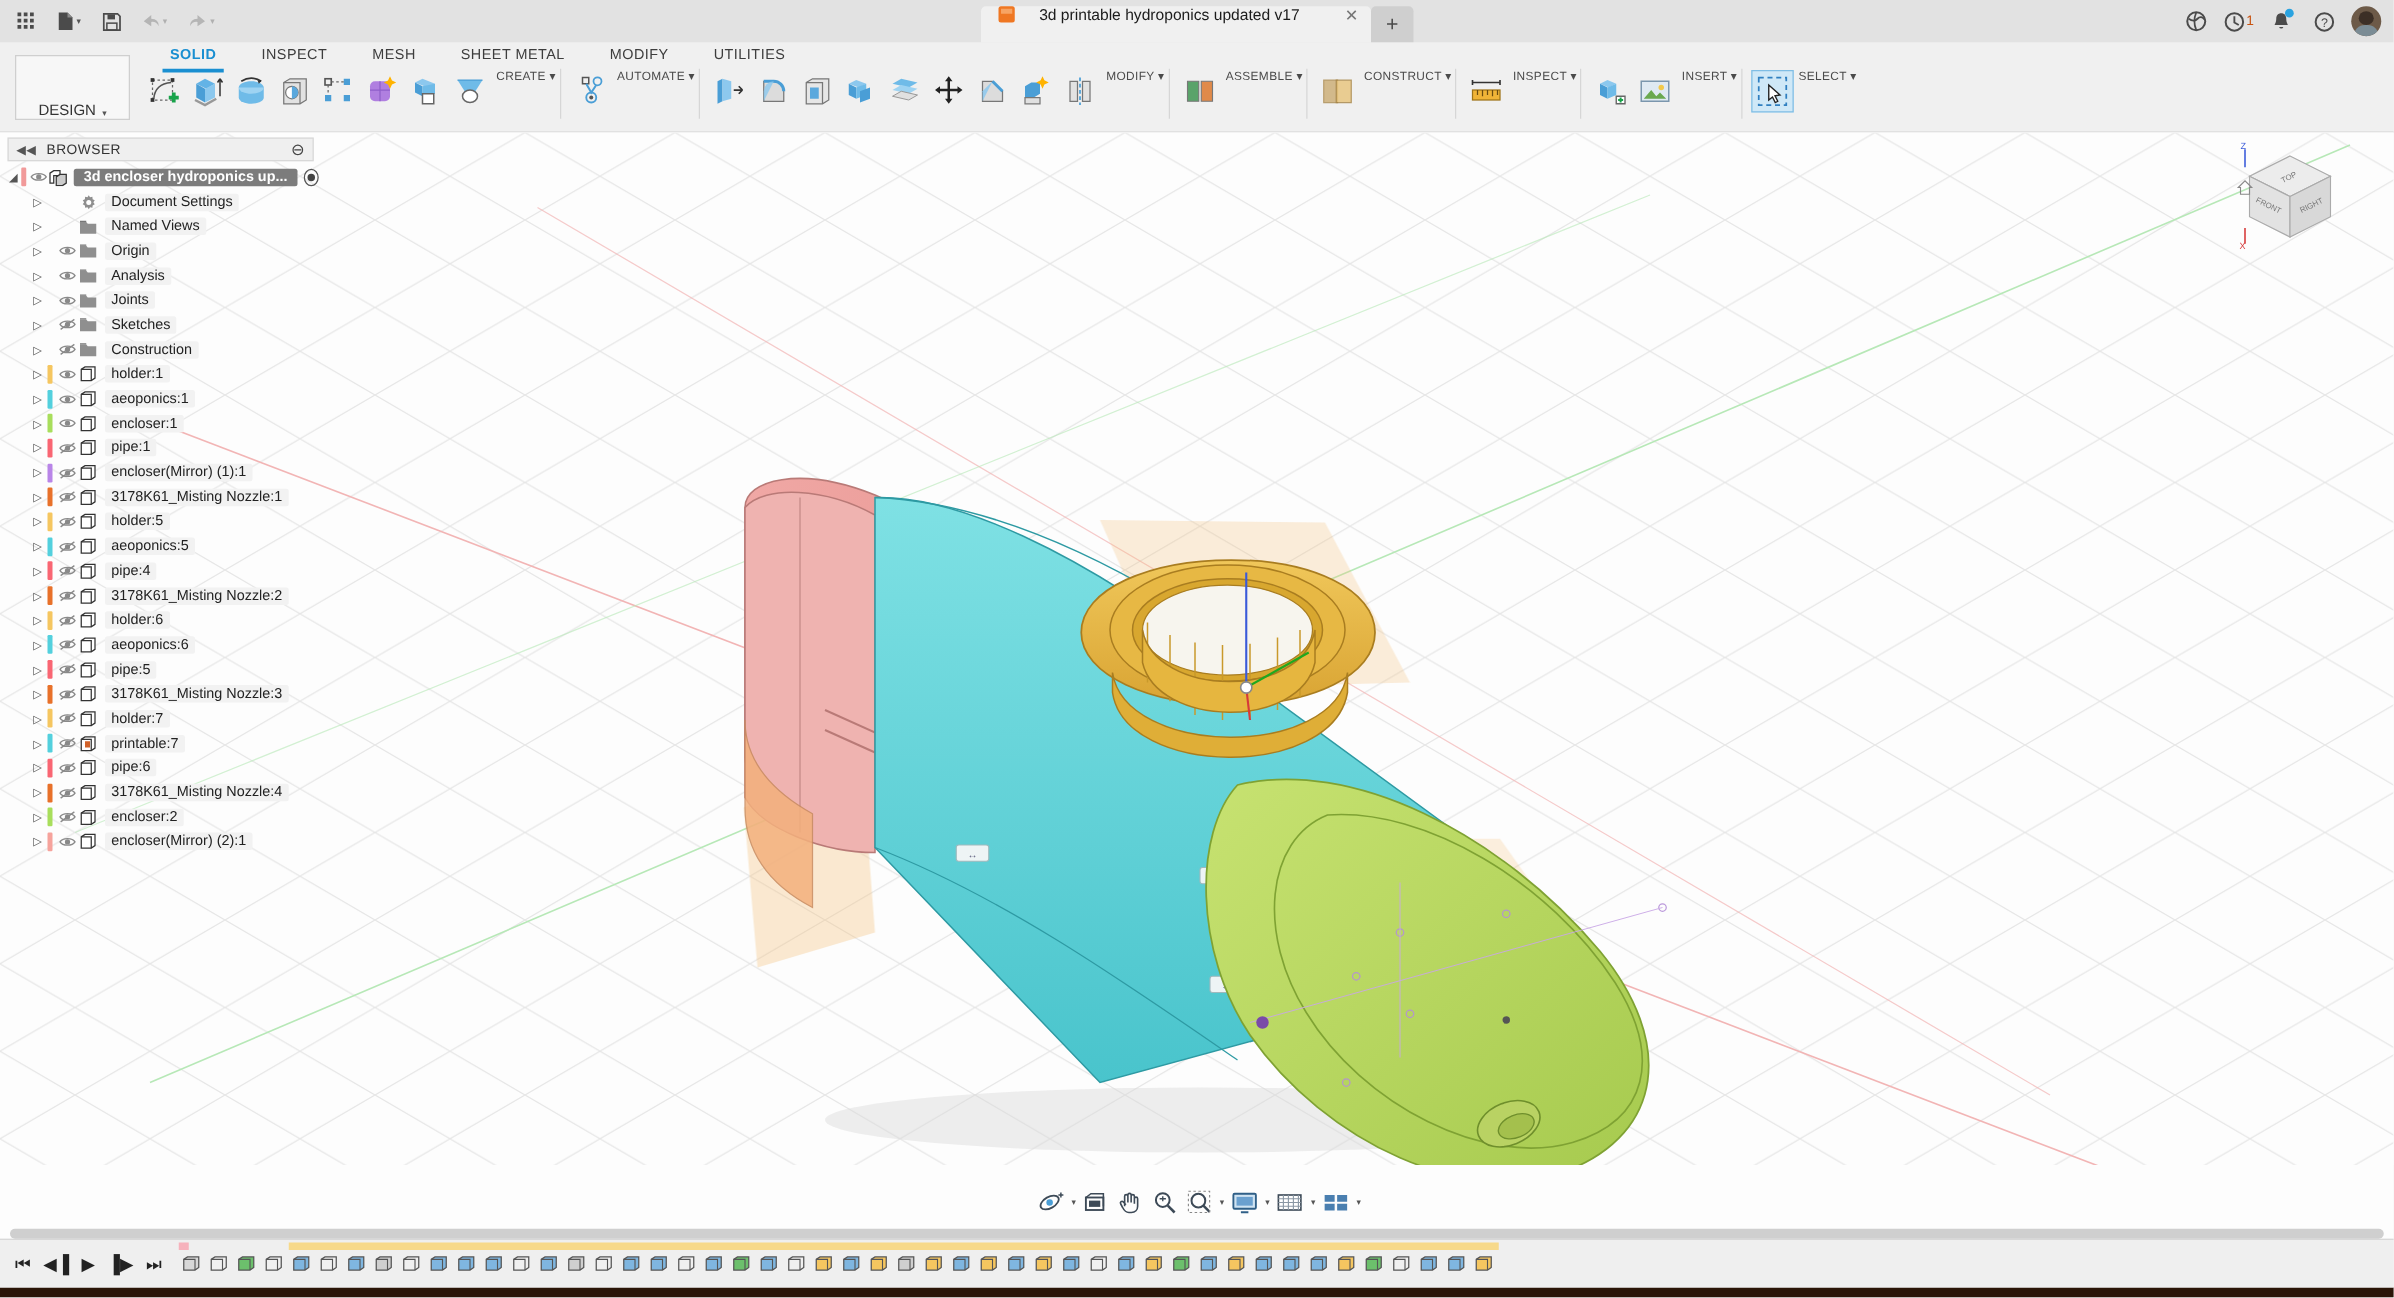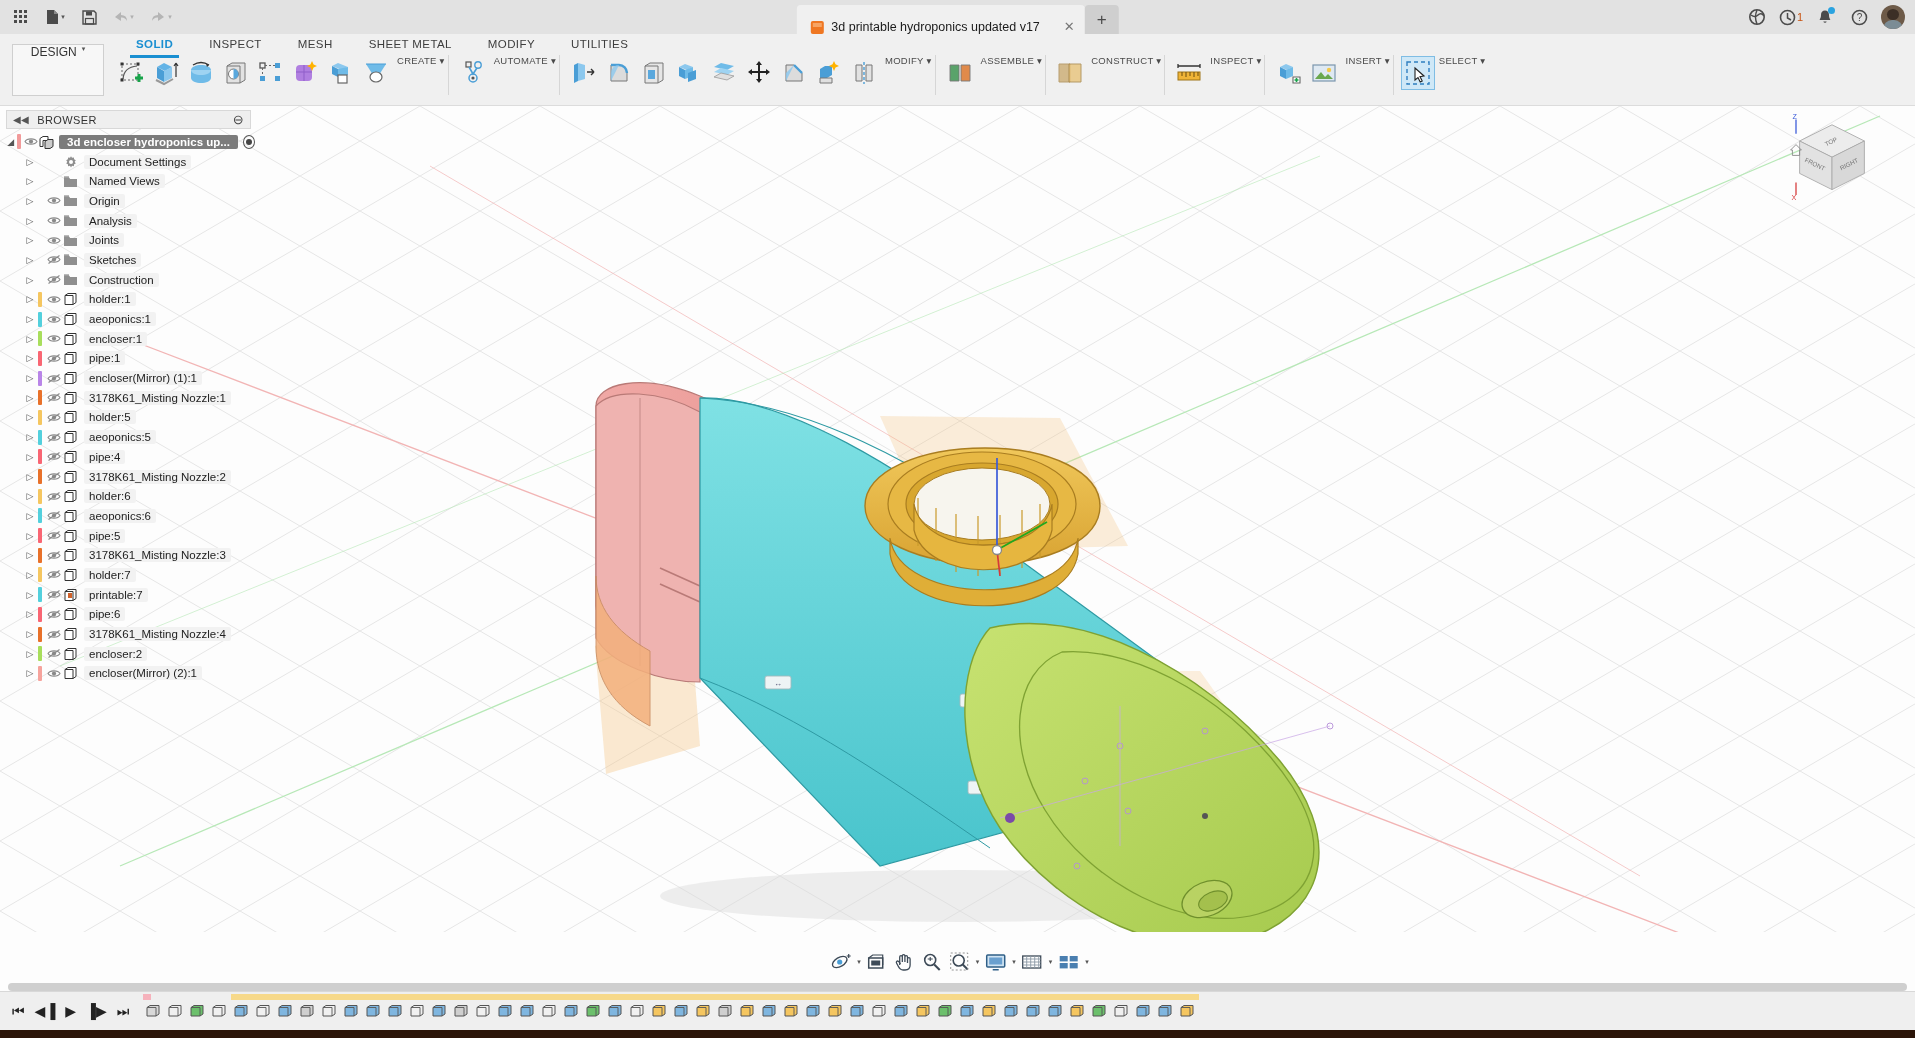--- a/index.html
+++ b/index.html
@@ -41,41 +41,41 @@
   }
   .qa-group { display:flex; align-items:center; height:34px; padding-left:6px; }
   .qa-btn { width:30px; height:30px; display:flex; align-items:center; justify-content:center;
             color:#4b4b4b; position:relative; }
   .qa-btn.dim { color:#b0b0b0; }
   .caret { font-size:7px; margin-left:1px; color:#555; }
   .qa-btn.wide { width:38px; }
   .doctabs { position:absolute; left:50%; transform:translateX(-50%); display:flex; align-items:flex-end; height:34px;}
   .doctab {
     height:29px; background:#f0f0f0; border-top-left-radius:4px; border-top-right-radius:4px;
-    display:flex; align-items:flex-end; padding:0 10px 0 14px; gap:8px; font-size:12.5px; color:#1b1b1b;
+    display:flex; align-items:flex-start; padding:0 10px 0 14px; gap:20px; font-size:12.5px; color:#1b1b1b;
     margin-top:5px;
   }
   .cube-ico { width:13px; height:13px; background:#ef7722; border-radius:2px; position:relative; }
   .cube-ico:after{content:"";position:absolute;inset:2px 2px auto 2px;height:4px;background:#f7a463;}
   .tab-x { color:#777; font-size:13px; margin-left:16px; }
   .newtab { width:34px; height:29px; margin-top:5px; background:#cfcfcf; display:flex; align-items:center;
             justify-content:center; font-size:17px; color:#4a4a4a; border-top-left-radius:4px;border-top-right-radius:4px;}
   .qright { position:absolute; right:6px; display:flex; align-items:center; gap:2px; height:34px;}
   .qr-btn { width:32px; height:32px; display:flex; align-items:center; justify-content:center; color:#4a4a4a; position:relative;}
   .badge-num { font-size:11px; color:#c8520f; margin-left:1px; }
   .bell-dot { position:absolute; right:6px; top:6px; width:7px;height:7px;border-radius:50%;background:#2aa3e0;}
   .avatar { width:24px;height:24px;border-radius:50%;background:#6d5a48; overflow:hidden; position:relative;}
   .avatar:after{content:"";position:absolute;left:6px;top:4px;width:12px;height:11px;border-radius:50%;background:#3c2f26;}
   .avatar:before{content:"";position:absolute;left:2px;bottom:0;width:20px;height:9px;border-radius:9px 9px 0 0;background:#7b8c95;}
 
   
   .ribbon { height:72px; background:#f0f0f0; display:flex; flex:0 0 72px; position:relative; border-bottom:1px solid #dcdcdc;}
   .design-box {
     width:92px; margin:10px 0 10px 12px; border:1px solid #cfcfcf; background:#f7f7f7;
-    display:flex; align-items:flex-start; justify-content:center; font-size:12px; color:#333; gap:4px;
+    display:flex; align-items:flex-end; justify-content:center; font-size:12px; color:#333; gap:4px;
     height:52px;
   }
   .tabs-and-panels { flex:1; position:relative; }
   .tabrow { height:21px; display:flex; align-items:center; padding-left:14px; gap:0; }
   .rtab { font-size:11.5px; letter-spacing:.4px; color:#3d3d3d; padding:0 18px; position:relative; height:21px; line-height:21px;}
   .rtab.active { color:#1a8fd1; font-weight:600; }
   .rtab.active:after { content:""; position:absolute; left:12px; right:12px; bottom:-3px; height:3px; background:#1a8fd1;}
   .panels { display:flex; align-items:flex-start; height:51px; padding-left:6px; }
   .panel { display:flex; flex-direction:row; height:51px; position:relative; }
   .panel-icons { display:flex; align-items:center; height:36px; padding:0 4px; gap:1px;}

